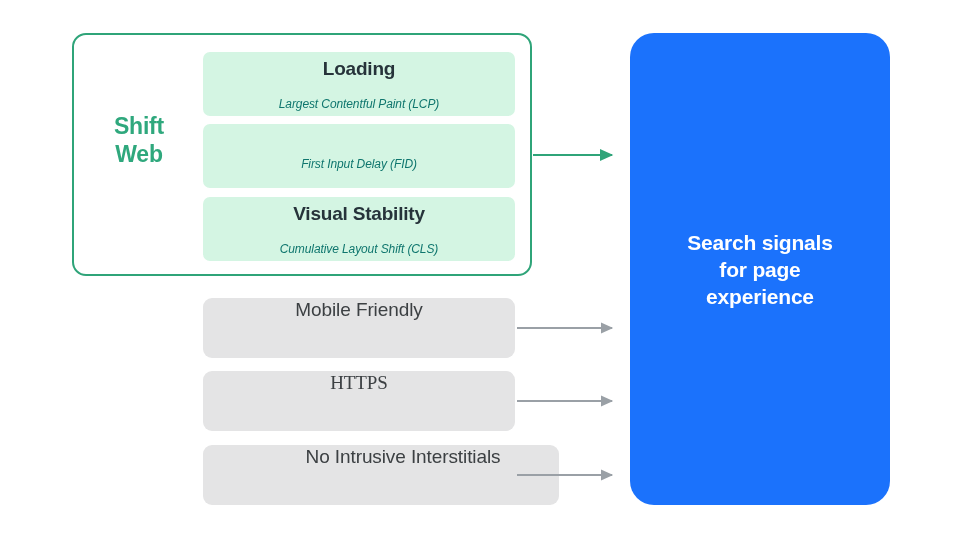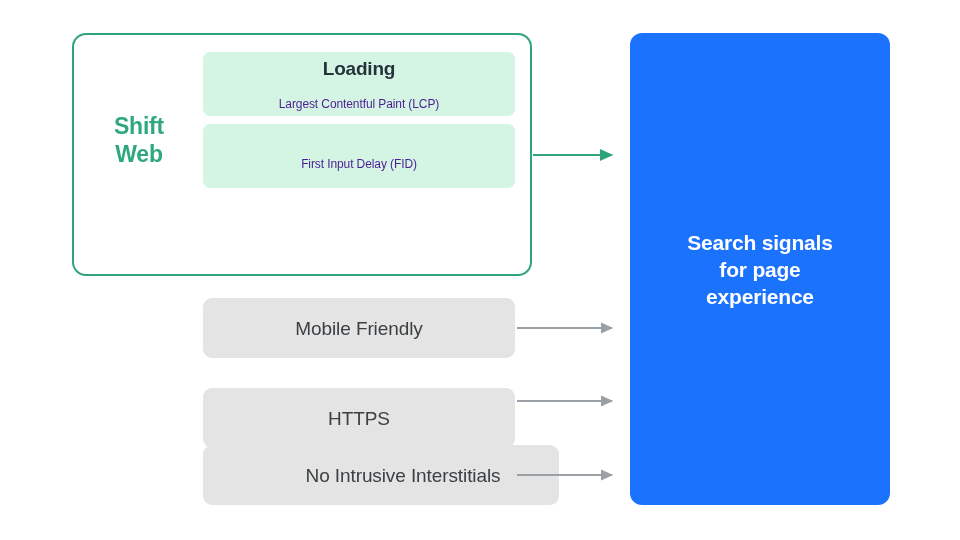--- a/index.html
+++ b/index.html
@@ -62,73 +62,73 @@
     justify-content: center;
   }
   .metric-card .m-title {
     color: #26333A;
     font-size: 19px;
     font-weight: 700;
     line-height: 23px;
     letter-spacing: -0.2px;
   }
   .metric-card .m-sub {
-    color: #4c1d95;
+    color: #0f766e;
     font-size: 12px;
     font-weight: 400;
     line-height: 16px;
     margin-top: 16px;
     letter-spacing: -0.1px;
+    font-style: italic;
   }
   #metric-0 { top: 52px; }
   #metric-1 { top: 124px; }
   #metric-2 { top: 197px; }
 
   
   .plain-card {
     position: absolute;
     left: 203px;
     width: 312px;
     height: 60px;
     background: #E4E4E5;
     border-radius: 9px;
     display: flex;
-    align-items: center;
     justify-content: center;
   }
   .plain-card .p-title {
     color: #3C4043;
     font-size: 19px;
     font-weight: 400;
     line-height: 23px;
     letter-spacing: -0.1px;
   }
   #plain-0 { top: 298px; }
-  #plain-1 { top: 388px; }
+  #plain-1 { top: 371px; font-family: Liberation Serif, serif; }
   #plain-2 { top: 445px; padding-left: 44px; }
 
   
   .arrow-svg {
     position: absolute;
     left: 0;
     top: 0;
     width: 960px;
     height: 540px;
     pointer-events: none;
   }
 
   
   .dest-panel {
     position: absolute;
     left: 630px;
     top: 33px;
     width: 260px;
     height: 472px;
     background: #1B72FC;
-    border-radius: 12px;
+    border-radius: 24px;
     display: flex;
     align-items: center;
     justify-content: center;
   }
   .dest-panel .dest-text {
     color: #ffffff;
     font-size: 21px;
     font-weight: 700;
     line-height: 27px;
     text-align: center;
@@ -150,20 +150,24 @@
 
   <div class="metric-card" id="metric-0">
     <div class="m-title">Loading</div>
     <div class="m-sub">Largest Contentful Paint (LCP)</div>
   </div>
 
   <div class="metric-card" id="metric-1">
     <div class="m-sub">First Input Delay (FID)</div>
   </div>
 
+  <div class="metric-card" id="metric-2">
+    <div class="m-title">Visual Stability</div>
+    <div class="m-sub">Cumulative Layout Shift (CLS)</div>
+  </div>
 
   <div class="plain-card" id="plain-0">
     <div class="p-title">Mobile Friendly</div>
   </div>
 
   <div class="plain-card" id="plain-1">
     <div class="p-title">HTTPS</div>
   </div>
 
   <div class="plain-card" id="plain-2">

